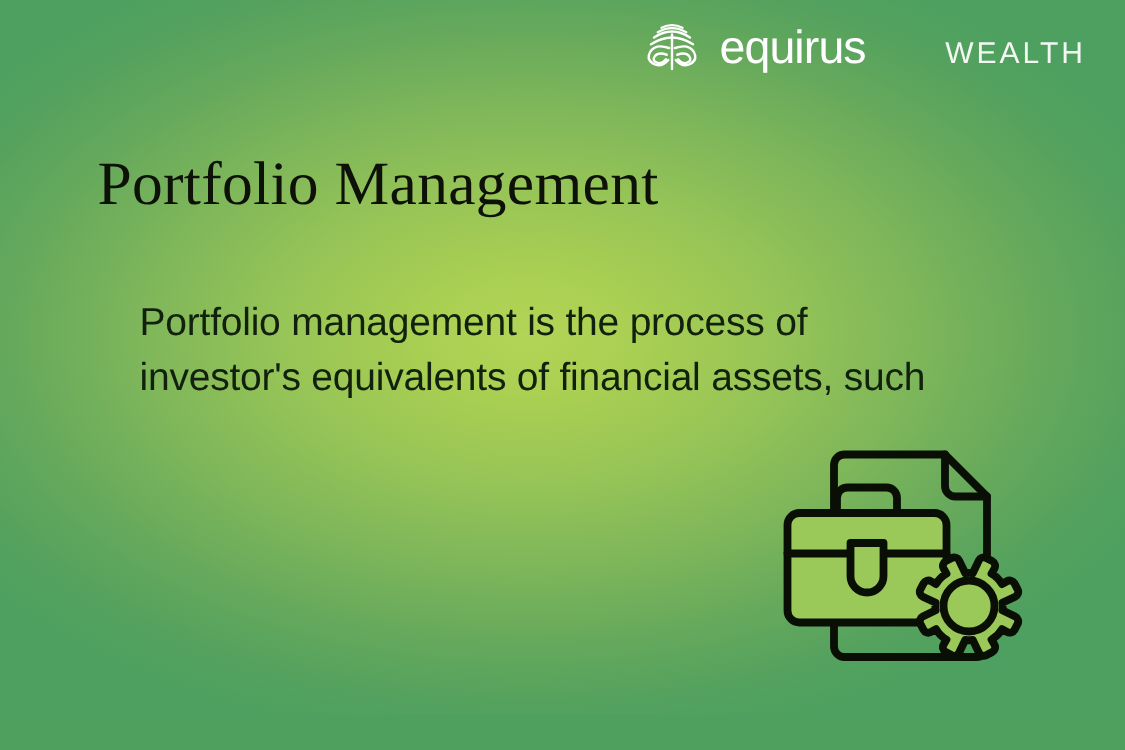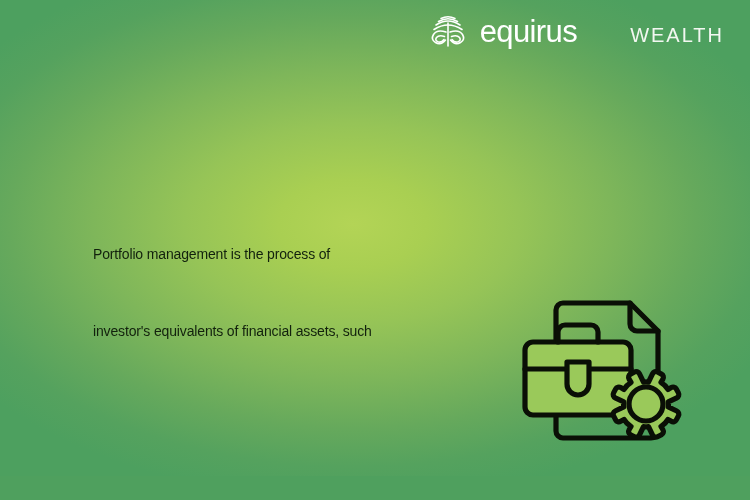--- a/index.html
+++ b/index.html
@@ -71,27 +71,26 @@
     white-space:nowrap;
   }
 
   
   #body-copy {
     position:absolute;
     left:93px; top:196px;
     width:470px;
   }
   .copy-line {
-    font-size:14px;
+    font-size:26px;
     font-weight:400;
     color:#12210d;
     line-height:37px;
     letter-spacing:-0.15px;
     white-space:nowrap;
-    margin-top:40px;
   }
 
   
   #icon-art {
     position:absolute;
     left:518px; top:296px;
     width:200px; height:170px;
   }
   #icon-art svg { display:block; width:100%; height:100%; }
 </style>
@@ -113,20 +112,21 @@
         <path d="M17.5 24.5 Q12 22.5 9.5 25.5 Q7.5 28.5 11 29.8 Q14.5 31 17 27.5"></path>
         <path d="M24.5 24.5 Q30 22.5 32.5 25.5 Q34.5 28.5 31 29.8 Q27.5 31 25 27.5"></path>
       </svg>
     </span>
     <span id="logo-words">
       <span id="logo-equirus">equirus</span>
       <span id="logo-wealth">WEALTH</span>
     </span>
   </div>
 
+  <h1 id="title">Portfolio Management</h1>
 
   <div id="body-copy">
     <div class="copy-line">Portfolio management is the process of</div>
     <div class="copy-line">investor's equivalents of financial assets, such</div>
   </div>
 
   <div id="icon-art">
     <svg viewBox="0 0 200 170" fill="none" stroke="#0a0f06" stroke-width="5.2" stroke-linecap="round" stroke-linejoin="round">
 
       <g>

